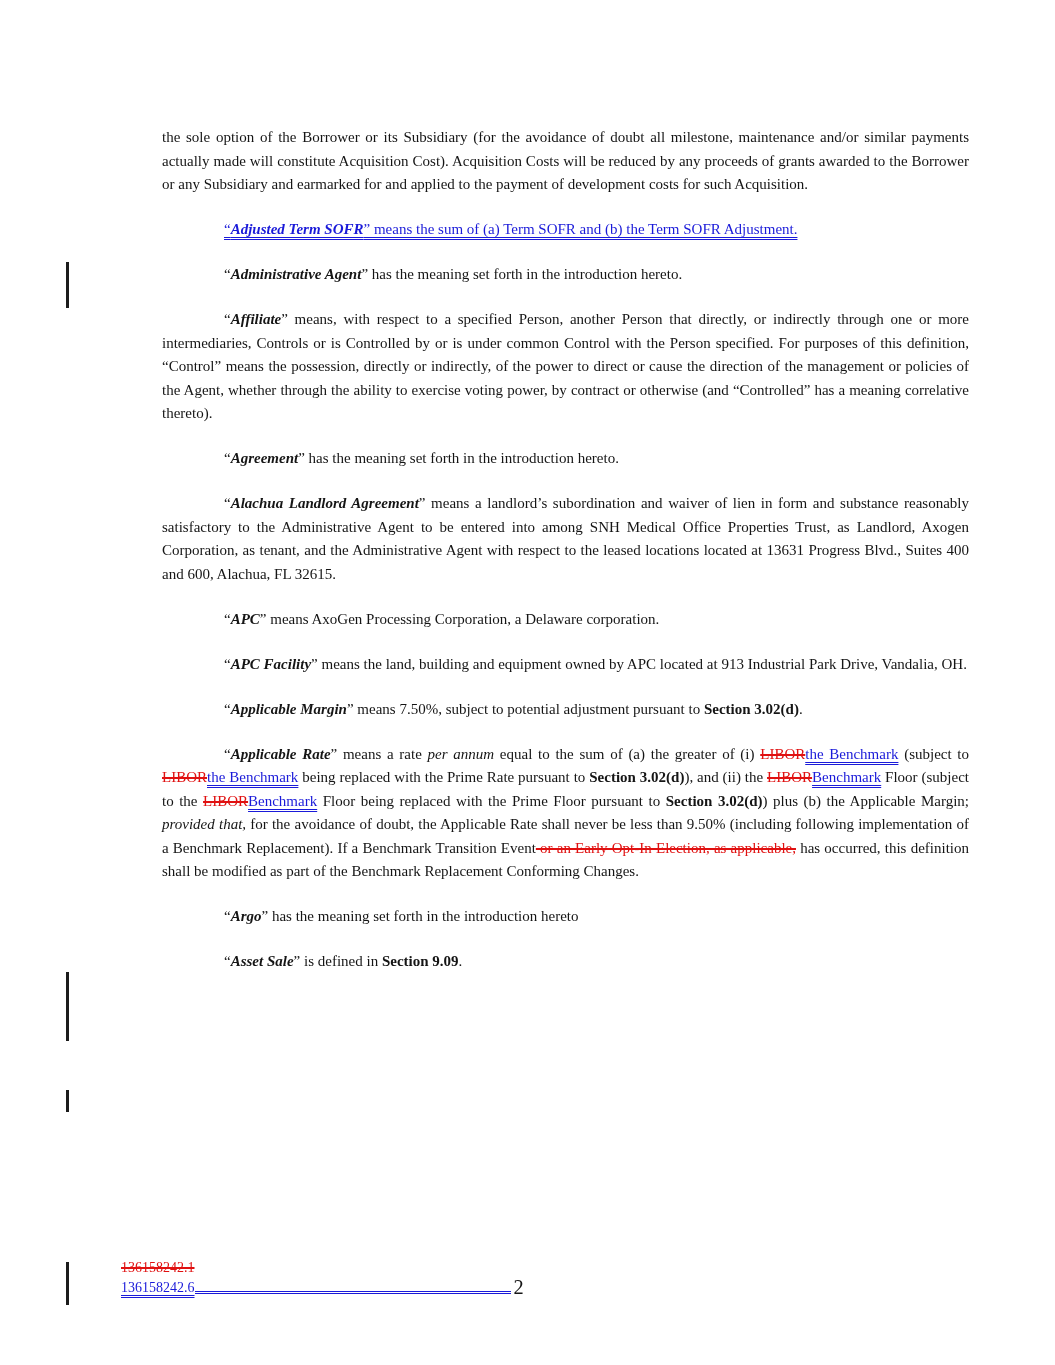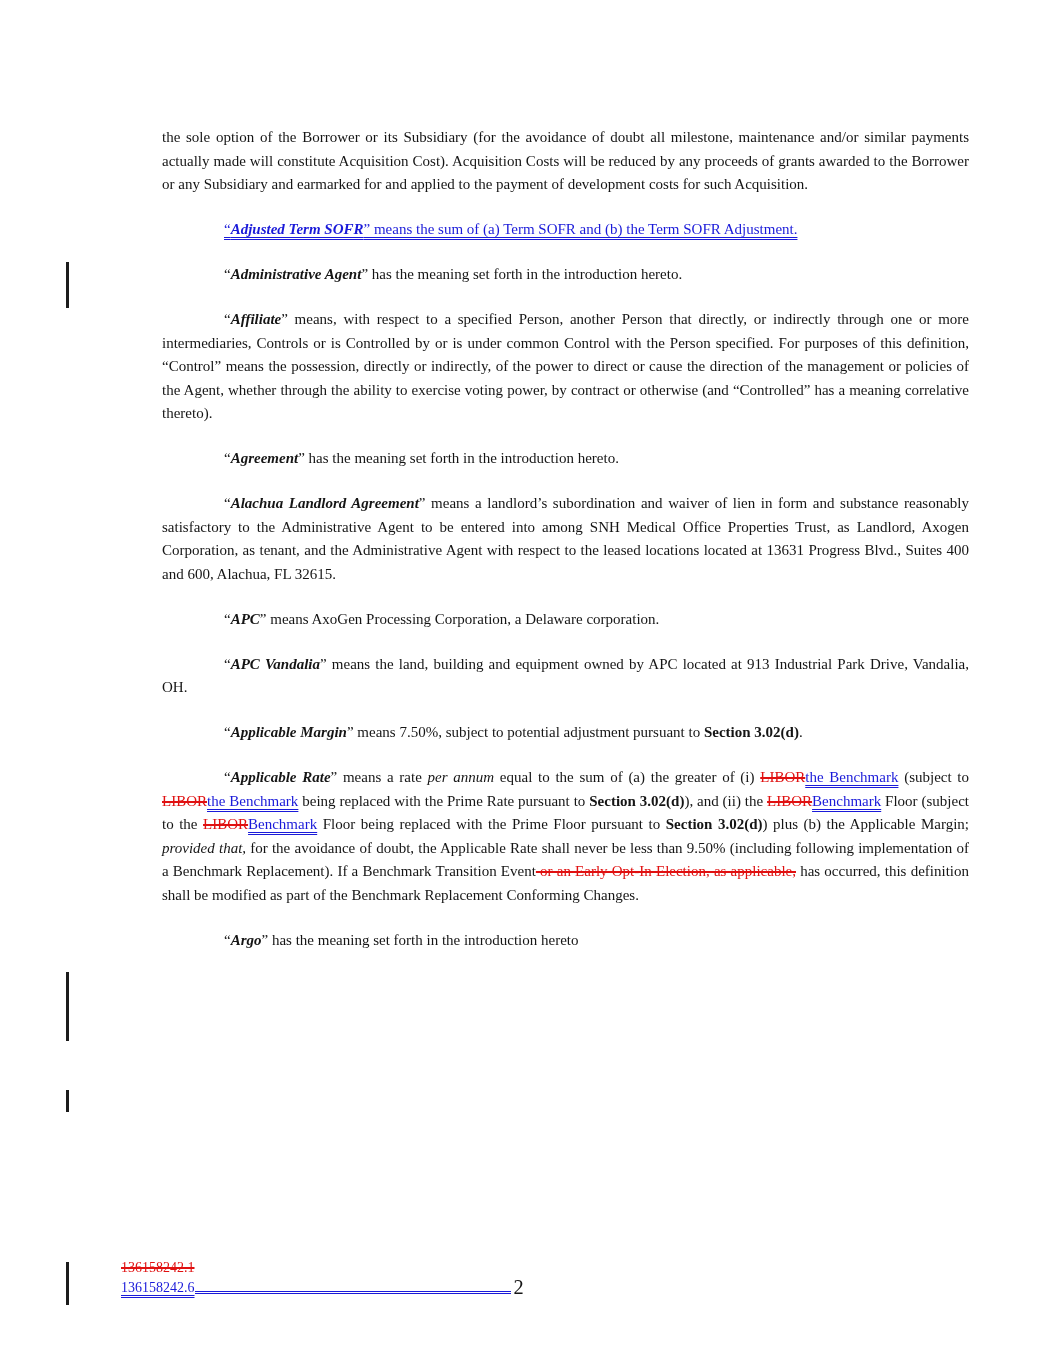--- a/index.html
+++ b/index.html
@@ -76,24 +76,25 @@
     </div>
 
   <div class="content" id="document-body">
       <p class="para noindent"><span>the sole option of the Borrower or its Subsidiary (for the avoidance of doubt all milestone, maintenance and/or similar payments actually made will constitute Acquisition Cost).  Acquisition Costs will be reduced by any proceeds of grants awarded to the Borrower or any Subsidiary and earmarked for and applied to the payment of development costs for such Acquisition.</span></p>
       <p class="para"><span class="ins">“</span><span class="b i ins">Adjusted Term SOFR</span><span class="ins">” means the sum of (a) Term SOFR and (b) the Term SOFR Adjustment.</span></p>
       <p class="para"><span>“</span><span class="b i">Administrative Agent</span><span>” has the meaning set forth in the introduction hereto.</span></p>
       <p class="para"><span>“</span><span class="b i">Affiliate</span><span>” means, with respect to a specified Person, another Person that directly, or indirectly through one or more intermediaries, Controls or is Controlled by or is under common Control with the Person specified.  For purposes of this definition, “Control” means the possession, directly or indirectly, of the power to direct or cause the direction of the management or policies of the Agent, whether through the ability to exercise voting power, by contract or otherwise (and “Controlled” has a meaning correlative thereto).</span></p>
       <p class="para"><span>“</span><span class="b i">Agreement</span><span>” has the meaning set forth in the introduction hereto.</span></p>
       <p class="para"><span>“</span><span class="b i">Alachua Landlord Agreement</span><span>” means a landlord’s subordination and waiver of lien in form and substance reasonably satisfactory to the Administrative Agent to be entered into among SNH Medical Office Properties Trust, as Landlord, Axogen Corporation, as tenant, and the Administrative Agent with respect to the leased locations located at 13631 Progress Blvd., Suites 400 and 600, Alachua, FL 32615.</span></p>
       <p class="para"><span>“</span><span class="b i">APC</span><span>” means AxoGen Processing Corporation, a Delaware corporation.</span></p>
-      <p class="para"><span>“</span><span class="b i">APC Vandalia</span><span>” means the land, building and equipment owned by APC located at 913 Industrial Park Drive, Vandalia, OH.</span></p>
+      <p class="para"><span>“</span><span class="b i">APC Facility</span><span>” means the land, building and equipment owned by APC located at 913 Industrial Park Drive, Vandalia, OH.</span></p>
       <p class="para"><span>“</span><span class="b i">Applicable Margin</span><span>” means 7.50%, subject to potential adjustment pursuant to </span><span class="b">Section 3.02(d)</span><span>.</span></p>
       <p class="para"><span>“</span><span class="b i">Applicable Rate</span><span>” means a rate </span><span class="i">per annum</span><span> equal to the sum of (a) the greater of (i) </span><span class="del">LIBOR</span><span class="ins">the Benchmark</span><span> (subject to </span><span class="del">LIBOR</span><span class="ins">the Benchmark</span><span> being replaced with the Prime Rate pursuant to </span><span class="b">Section 3.02(d)</span><span>), and (ii) the </span><span class="del">LIBOR</span><span class="ins">Benchmark</span><span> Floor (subject to the </span><span class="del">LIBOR</span><span class="ins">Benchmark</span><span> Floor being replaced with the Prime Floor pursuant to </span><span class="b">Section 3.02(d)</span><span>) plus (b) the Applicable Margin; </span><span class="i">provided that,</span><span> for the avoidance of doubt, the Applicable Rate shall never be less than 9.50% (including following implementation of a Benchmark Replacement).  If a Benchmark Transition Event</span><span class="del"> or an Early Opt-In Election, as applicable,</span><span> has occurred, this definition shall be modified as part of the Benchmark Replacement Conforming Changes.</span></p>
       <p class="para"><span>“</span><span class="b i">Argo</span><span>” has the meaning set forth in the introduction hereto</span></p>
+      <p class="para"><span>“</span><span class="b i">Asset Sale</span><span>” is defined in </span><span class="b">Section 9.09</span><span>.</span></p>
     </div>
 
   <div class="footer">
     <div>
       <span class="del">136158242.1</span>
     </div>
     <div class="doc-id-row">
       <span class="ins">136158242.6</span>
         <span class="leader"></span>
         <span class="page-num">2</span>

